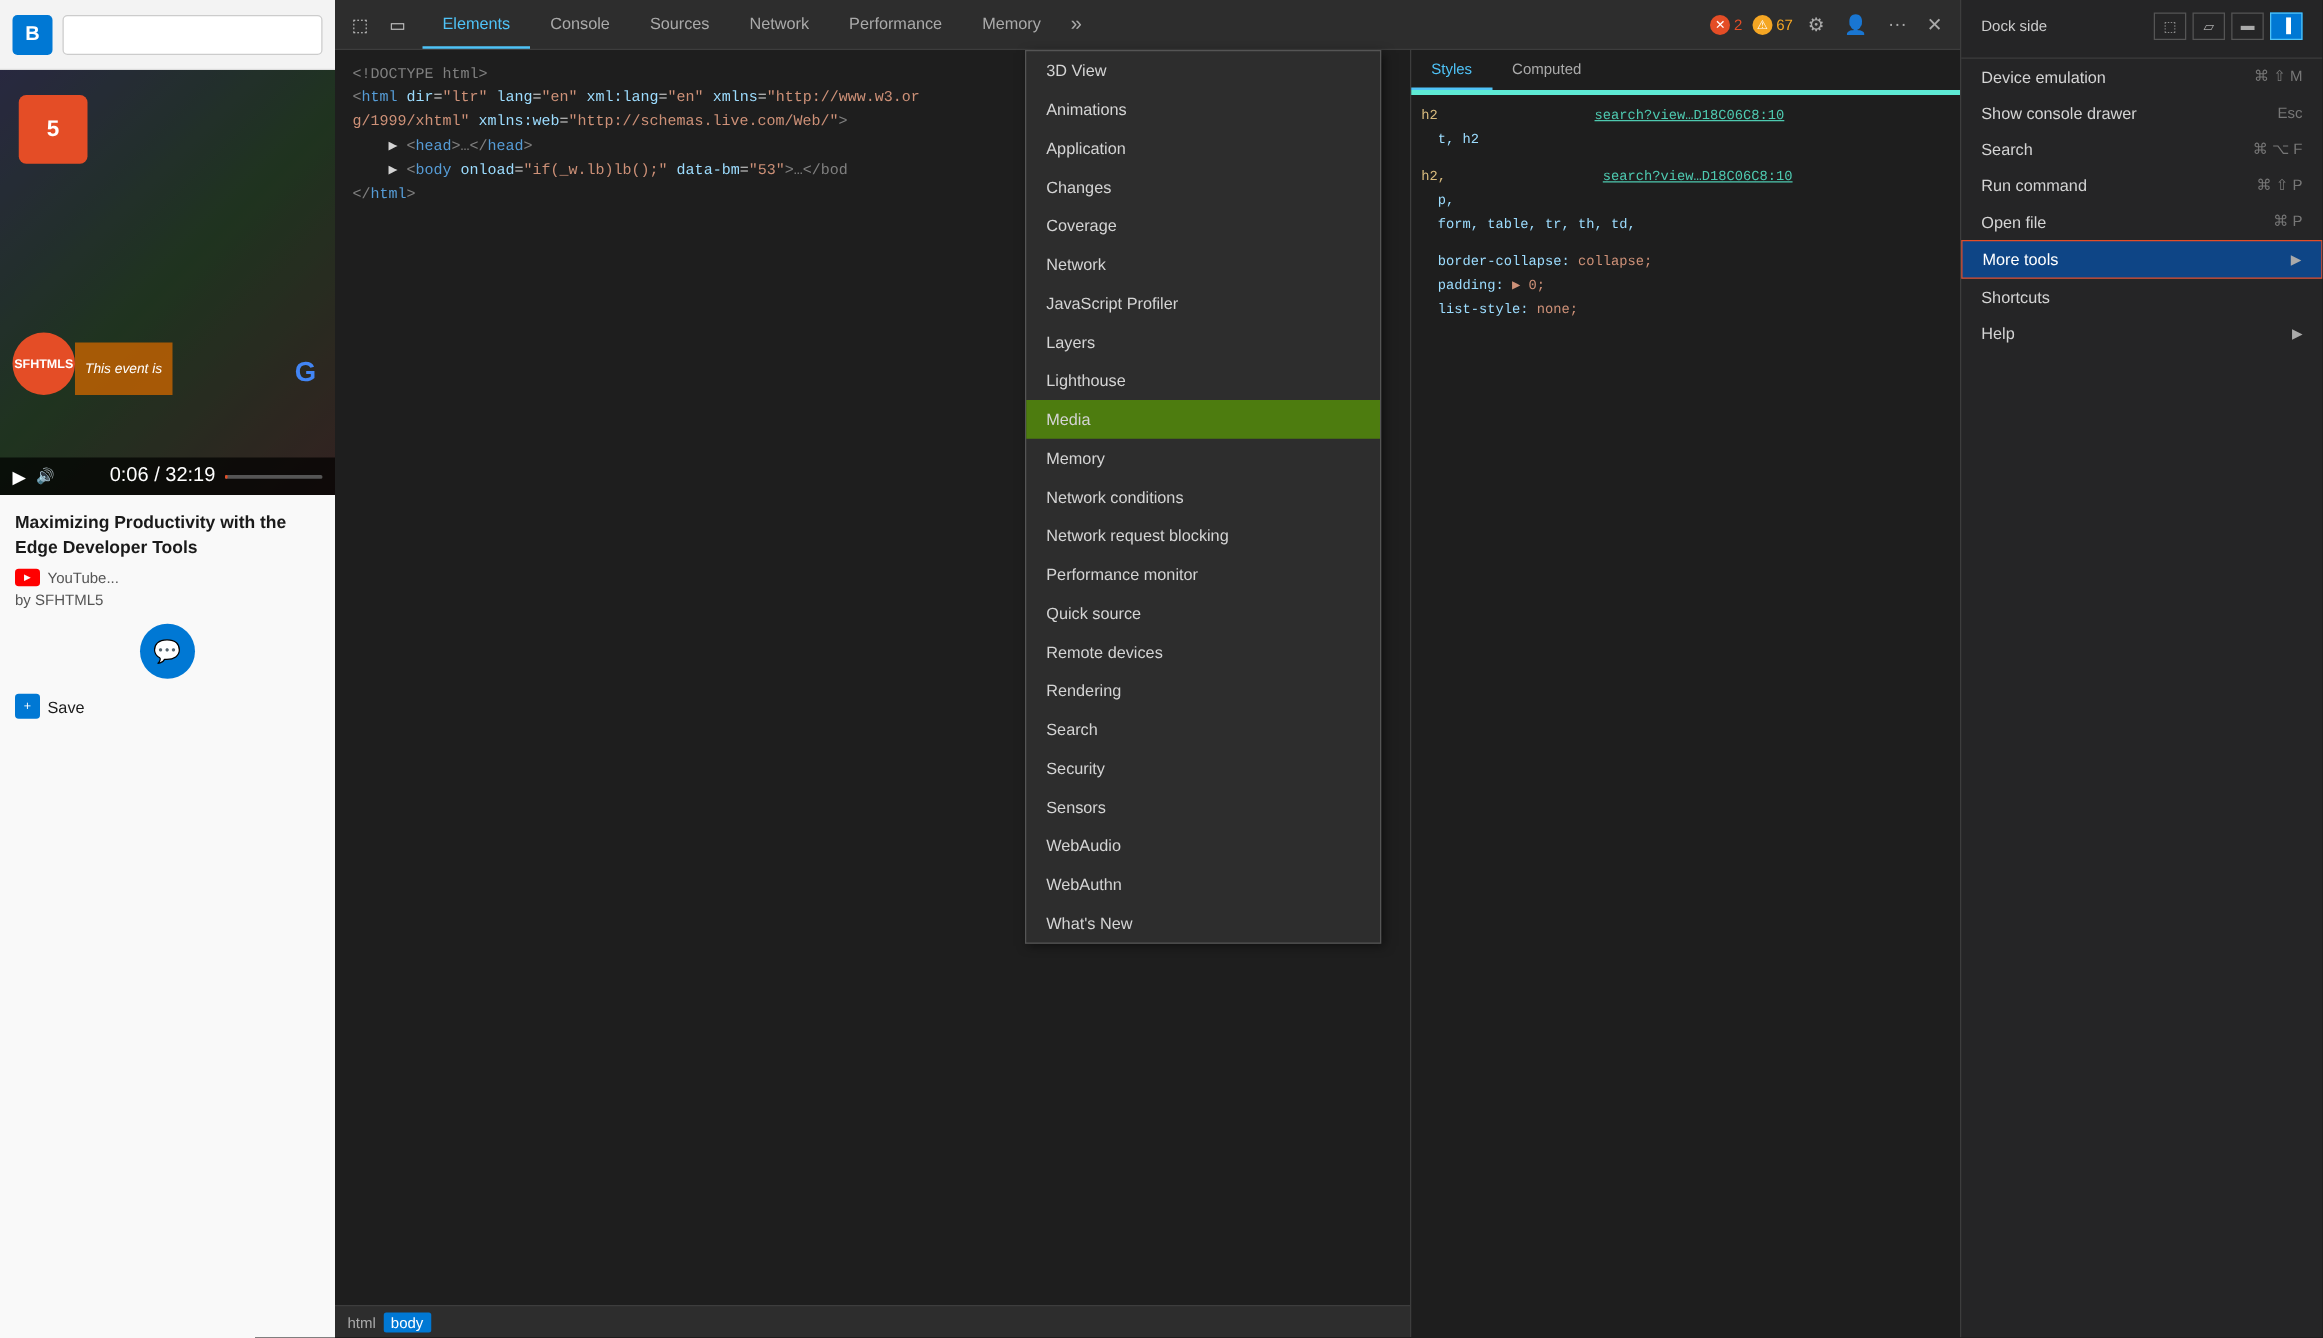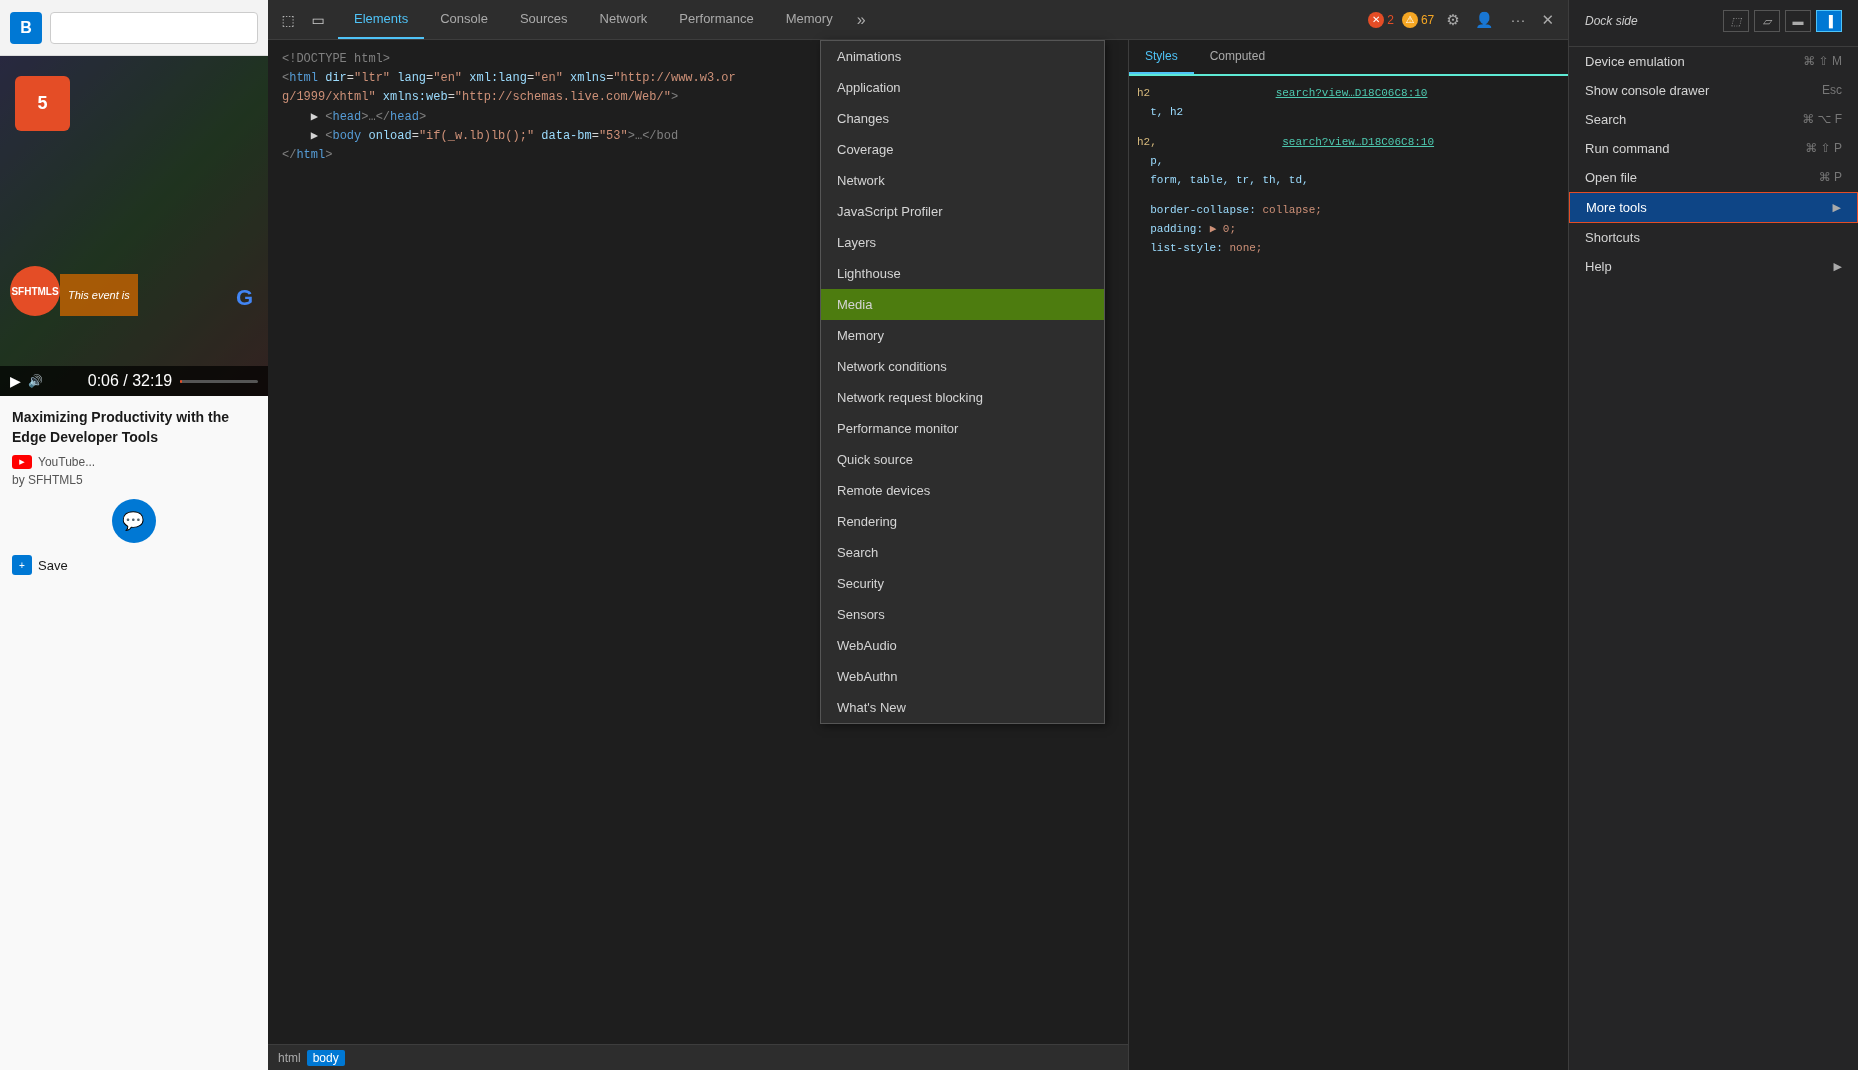--- a/index.html
+++ b/index.html
@@ -427,21 +427,21 @@
       background: #1e1e1e;
       border-left: 1px solid #3d3d3d;
       display: flex;
       flex-direction: column;
       flex-shrink: 0;
     }
 
     .styles-tabs {
       display: flex;
       height: 36px;
-      border-bottom: 2px solid #5eead4;
+      border-bottom: 4px solid #5eead4;
     }
 
     .styles-tab {
       padding: 0 16px;
       display: flex;
       align-items: center;
       font-size: 12px;
       color: #aaa;
       cursor: pointer;
       border-bottom: 2px solid transparent;
@@ -602,20 +602,21 @@
         </div>
         <div class="css-block">
           <div>&nbsp;&nbsp;<span class="css-property">border-collapse:</span> <span class="css-value">collapse;</span></div>
           <div>&nbsp;&nbsp;<span class="css-property">padding:</span> <span class="css-value">▶ 0;</span></div>
           <div>&nbsp;&nbsp;<span class="css-property">list-style:</span> <span class="css-value">none;</span></div>
         </div>
       </div>
     </div>
 
     <div style="position:absolute; top:40px; left:552px; width:285px; background:#2d2d2d; border:1px solid #555; box-shadow:2px 2px 8px rgba(0,0,0,0.5); z-index:200;">
+      <div class="dropdown-item">3D View</div>
       <div class="dropdown-item">Animations</div>
       <div class="dropdown-item">Application</div>
       <div class="dropdown-item">Changes</div>
       <div class="dropdown-item">Coverage</div>
       <div class="dropdown-item">Network</div>
       <div class="dropdown-item">JavaScript Profiler</div>
       <div class="dropdown-item">Layers</div>
       <div class="dropdown-item">Lighthouse</div>
       <div class="dropdown-item selected" style="background:#4d7c0f;">Media</div>
       <div class="dropdown-item">Memory</div>
@@ -631,21 +632,21 @@
       <div class="dropdown-item">WebAudio</div>
       <div class="dropdown-item">WebAuthn</div>
       <div class="dropdown-item">What's New</div>
     </div>
   </div>
 </div>
 
 <div class="dock-panel">
 
   <div style="padding:10px 16px 8px; border-bottom:1px solid #3d3d3d;">
-    <div style="display:flex; align-items:center; margin-bottom:6px;font-style:italic;">
+    <div style="display:flex; align-items:center; margin-bottom:6px;">
       <span style="font-size:12px; color:#ccc; flex:1;">Dock side</span>
       <div style="display:flex; gap:5px;">
 
         <div style="width:26px;height:22px;border:1px solid #555;display:flex;align-items:center;justify-content:center;color:#aaa;font-size:11px;cursor:pointer;">⬚</div>
 
         <div style="width:26px;height:22px;border:1px solid #555;display:flex;align-items:center;justify-content:center;color:#aaa;font-size:11px;cursor:pointer;">▱</div>
 
         <div style="width:26px;height:22px;border:1px solid #555;display:flex;align-items:center;justify-content:center;color:#aaa;font-size:11px;cursor:pointer;">▬</div>
 
         <div style="width:26px;height:22px;border:1px solid #4fc3f7;background:#0078d4;display:flex;align-items:center;justify-content:center;color:white;font-size:11px;cursor:pointer;">▐</div>

